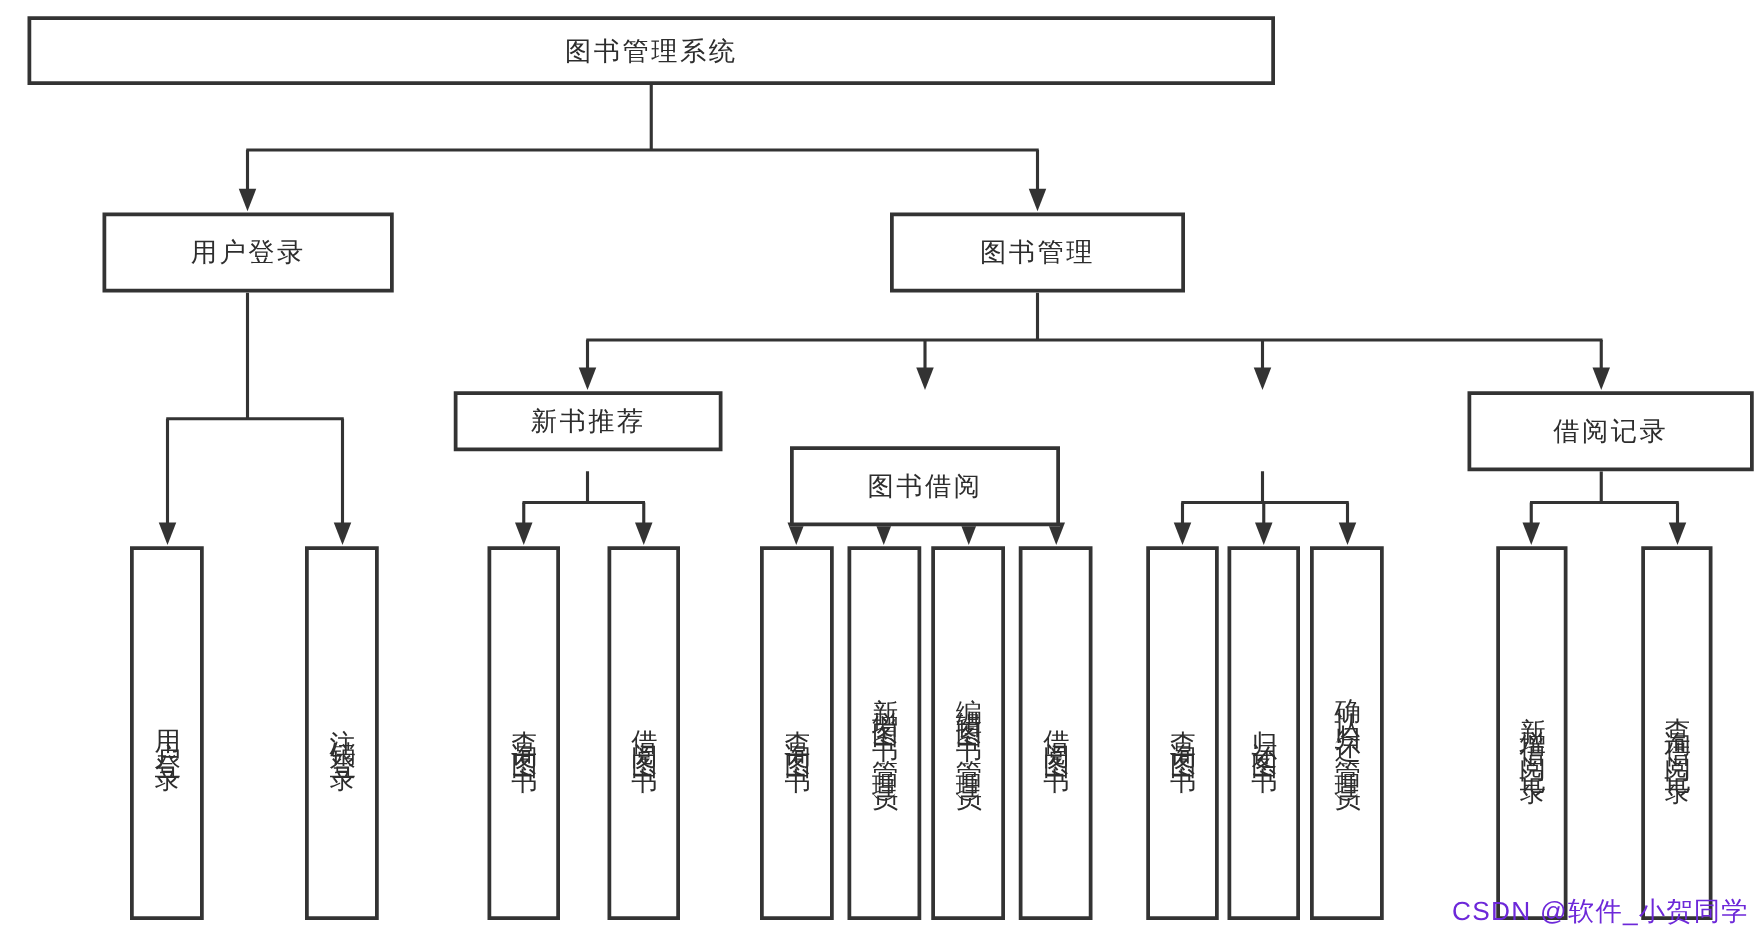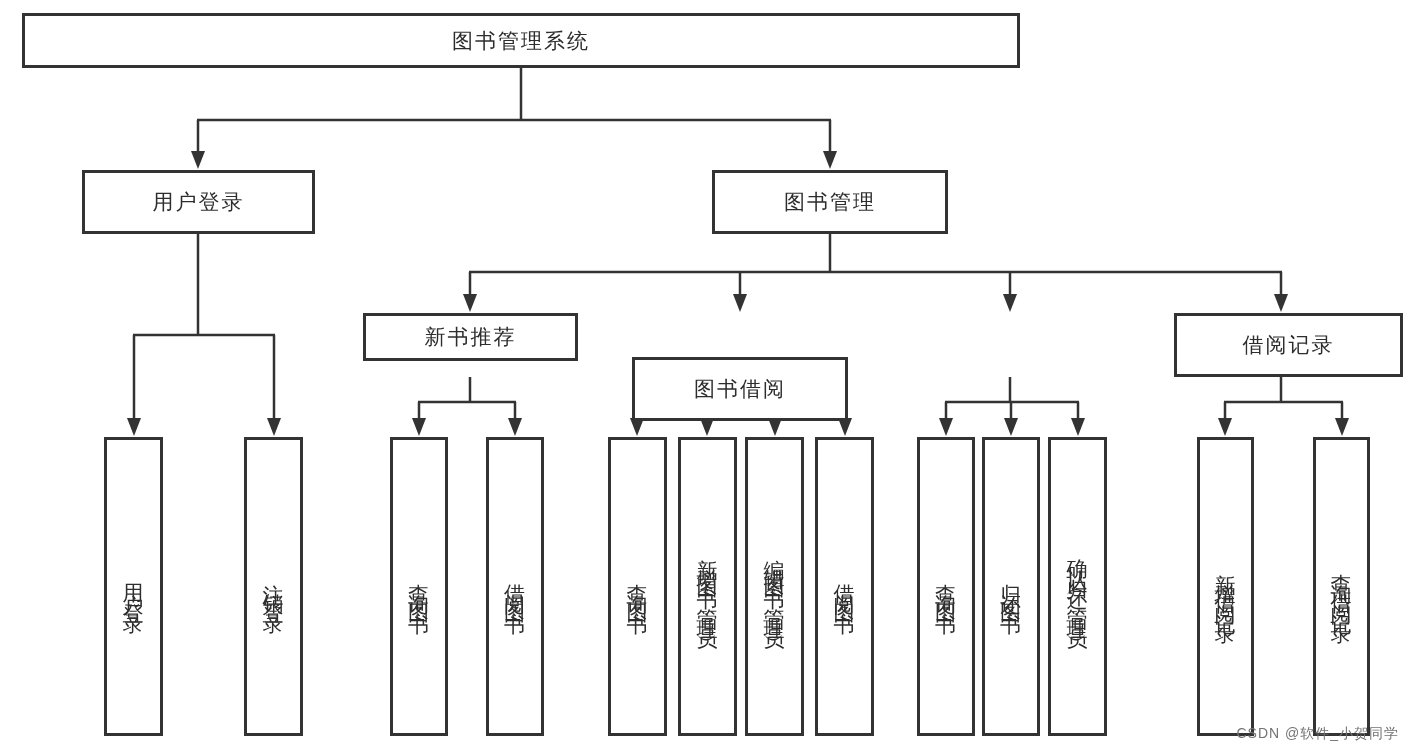--- a/index.html
+++ b/index.html
@@ -45,22 +45,22 @@
     writing-mode: vertical-rl;
     text-orientation: mixed;
     font-size: 21px;
     letter-spacing: 10px;
     line-height: 1;
   }
   .watermark {
     position: absolute;
     right: 6px;
     bottom: 4px;
-    font-size: 14px;
-    color: #737373;
+    font-size: 21px;
+    color: #6d28d9;
     letter-spacing: 1px;
     white-space: nowrap;
     z-index: 10;
   }
 </style>
 </head>
 <body>
 
 <div class="canvas">
 

